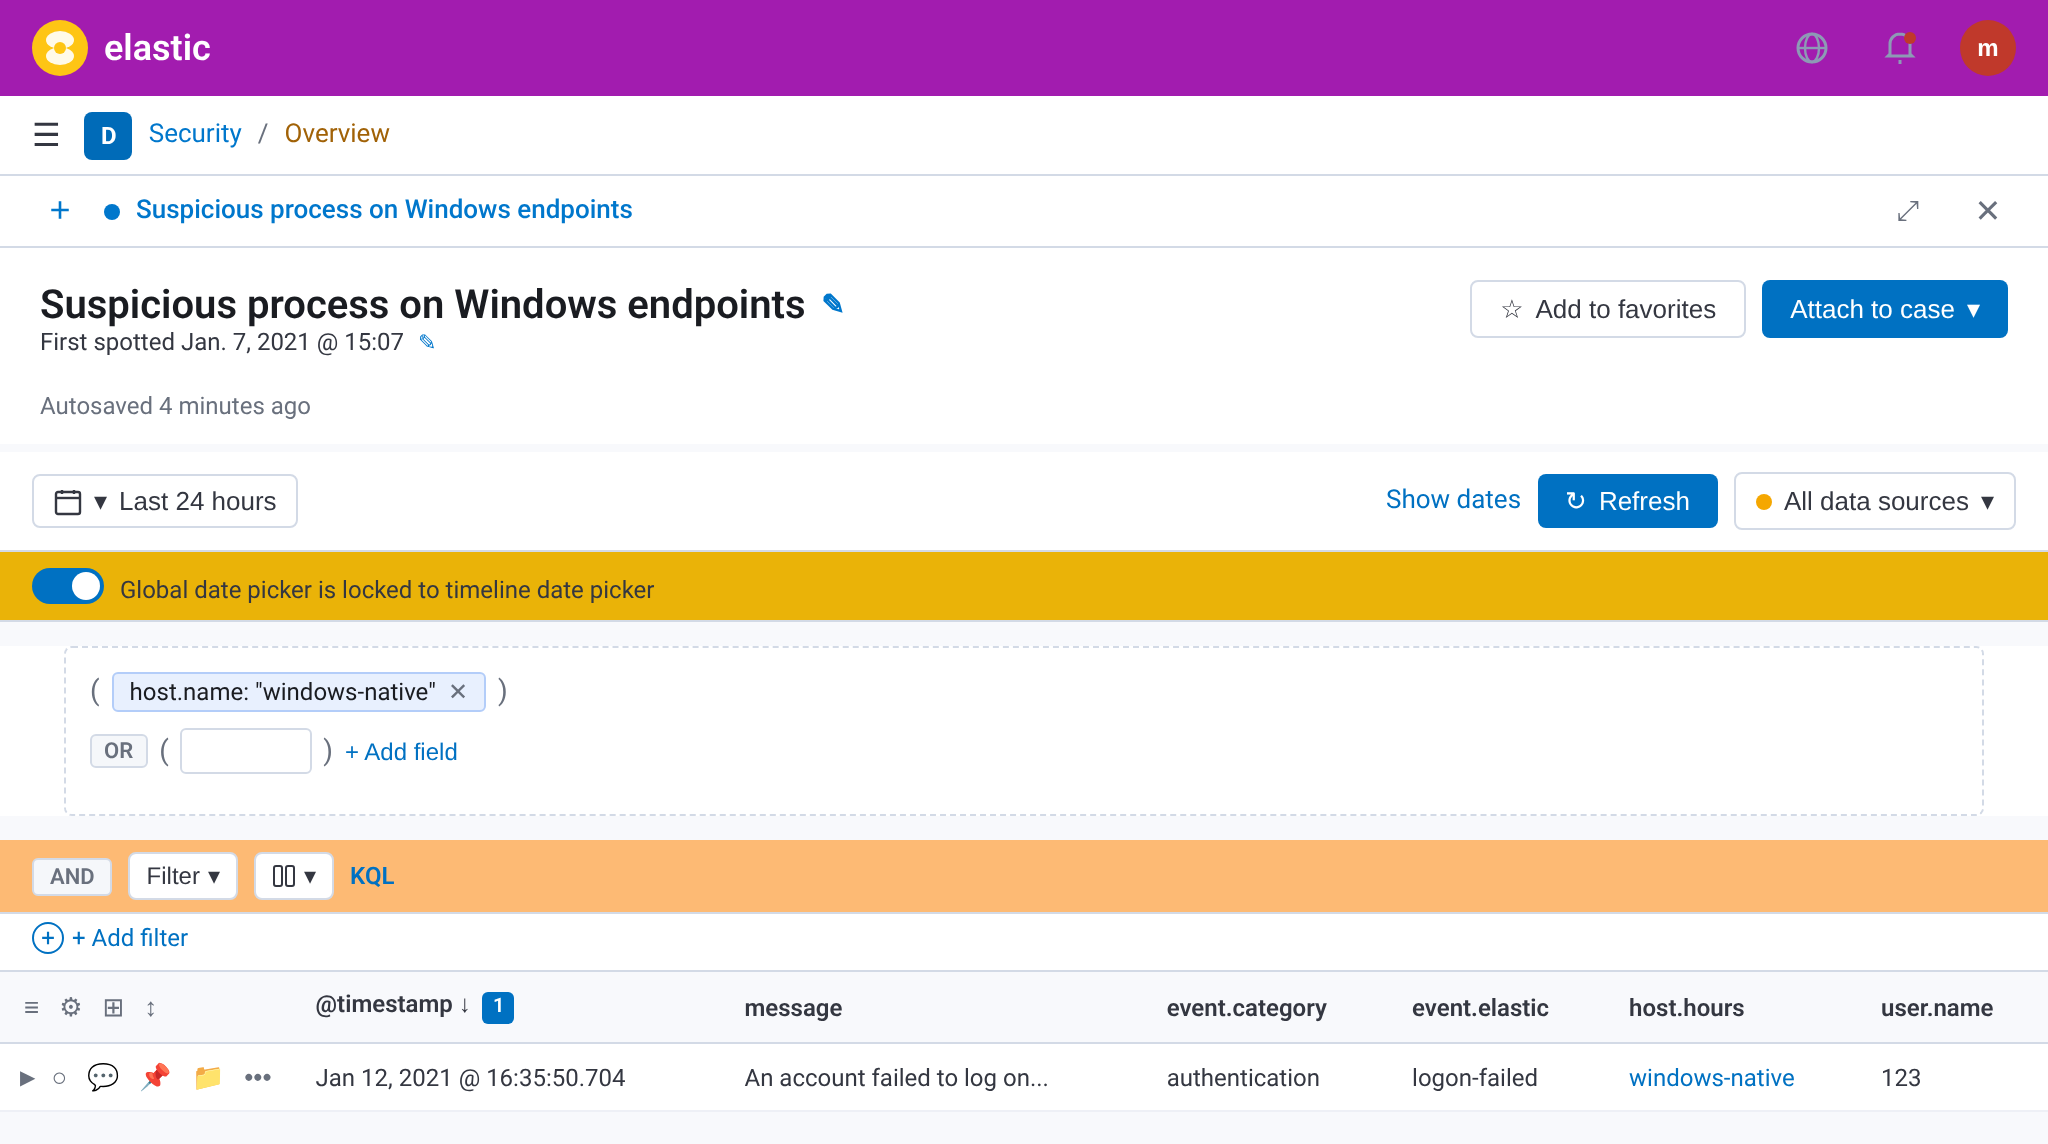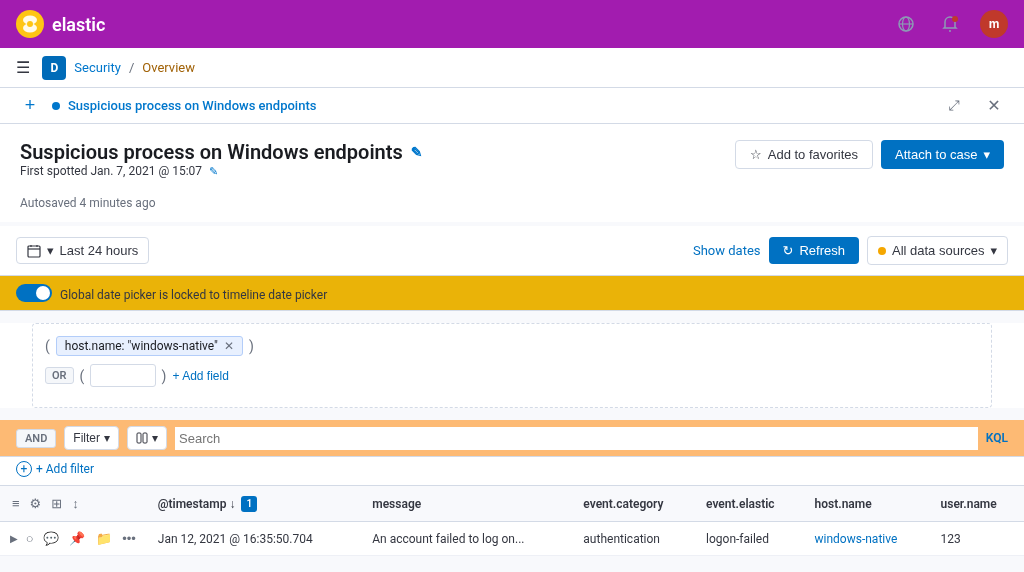--- a/index.html
+++ b/index.html
@@ -660,21 +660,20 @@
     <span>Filter</span>
     <span>▾</span>
   </button>
   <button class="cols-btn">
     <svg width="12" height="12" viewBox="0 0 12 12" fill="none">
       <rect x="1" y="1" width="4" height="10" rx="1" stroke="#343741" stroke-width="1"></rect>
       <rect x="7" y="1" width="4" height="10" rx="1" stroke="#343741" stroke-width="1"></rect>
     </svg>
     <span>▾</span>
   </button>
-  <input class="search-input" type="text" placeholder="Search" style="">
   <span class="kql-badge">KQL</span>
 </div>
 
 <div class="add-filter-row">
   <div class="circle-plus">+</div>
   <span class="add-filter-link">+ Add filter</span>
 </div>
 
 <div class="table-wrapper">
   <table class="data-table">
@@ -696,21 +695,21 @@
         <th>
           <span>message</span>
         </th>
         <th>
           <span>event.category</span>
         </th>
         <th>
           <span>event.elastic</span>
         </th>
         <th>
-          <span>host.name</span>
+          <span>host.hours</span>
         </th>
         <th>
           <span>user.name</span>
         </th>
       </tr>
     </thead>
     <tbody>
       <tr>
         <td>
           <div class="col-row-icons">

